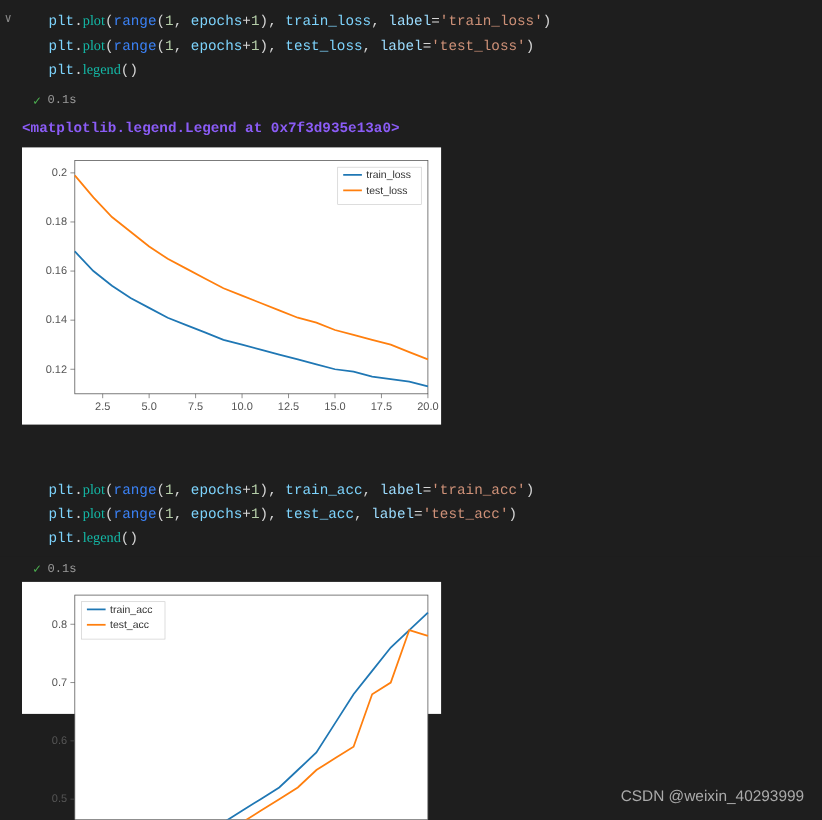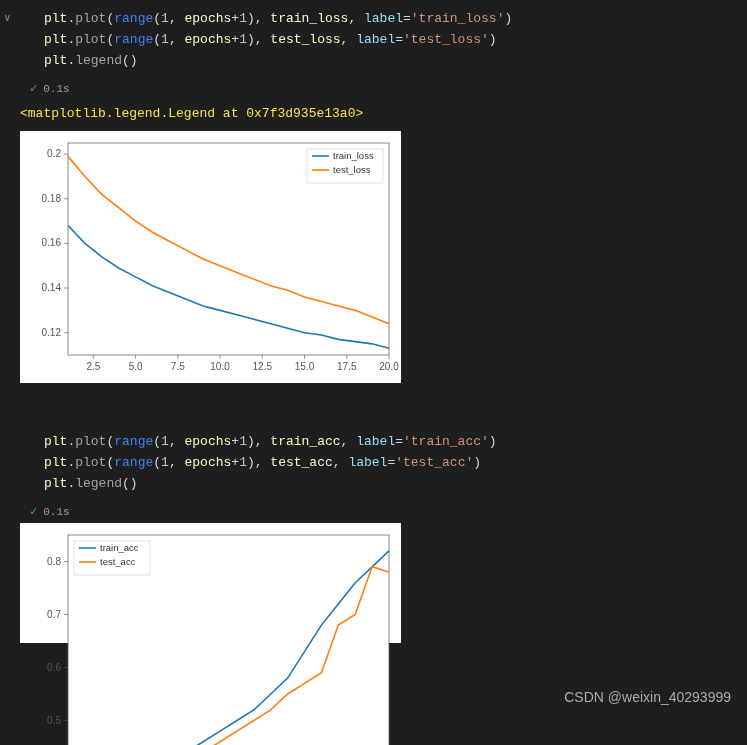--- a/index.html
+++ b/index.html
@@ -31,47 +31,48 @@
     padding: 4px 10px 4px 30px;
     font-size: 11px;
     color: #9a9a9a;
     display: flex;
     align-items: center;
     gap: 6px;
   }
   .check { color: #4caf50; font-size: 12px; }
   .output-text {
     padding: 6px 10px 10px 20px;
-    color: #fde047;
+    color: #8b5cf6;
     font-size: 13px;
+    font-weight: bold;
   }
   
-  .tk-obj { color: #fef9c3; }
-  .tk-func { color: #a3a3a3; }
+  .tk-obj { color: #7dd3fc; }
+  .tk-func { color: #14b8a6; font-family: Liberation Serif, serif; }
   .tk-punc { color: #d4d4d4; }
   .tk-builtin { color: #3b82f6; }
   .tk-num { color: #b5cea8; }
   .tk-str { color: #ce9178; }
   .tk-kw { color: #9cdcfe; }
 
   .plot-wrap {
     background: #ffffff;
     margin: 0 0 0 20px;
   }
   .plot1 { width: 381px; height: 252px; }
   .plot2 { width: 381px; height: 120px; }
 
   svg { display: block; }
   .legend-box { fill: #fff; stroke: #ccc; stroke-width: 0.6; }
 
   .gap { height: 40px; }
   .watermark {
     position: absolute;
     right: 16px;
-    bottom: 40px;
+    bottom: 14px;
     color: #aaa;
     font-family: sans-serif;
     font-size: 14px;
   }
 </style>
 </head>
 <body>
 
 <div class="cell">
   <div class="code-block">

